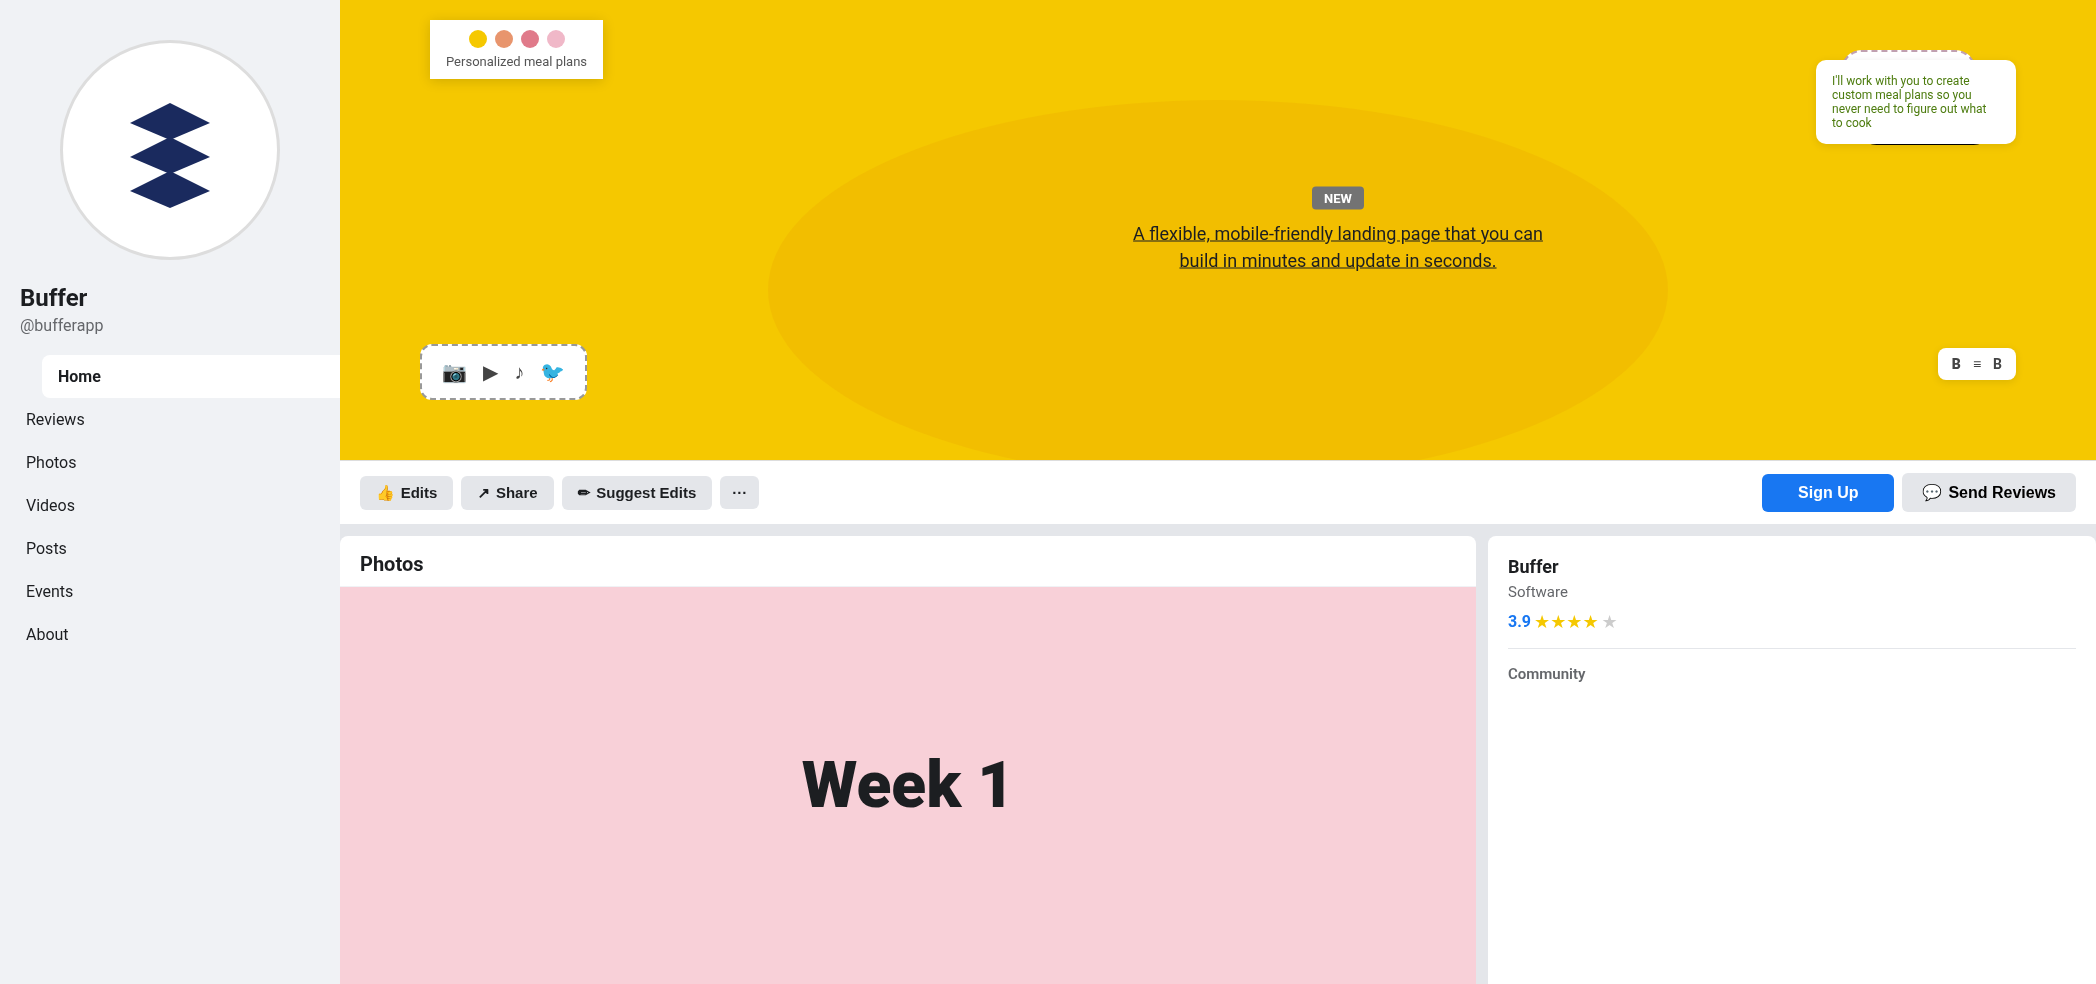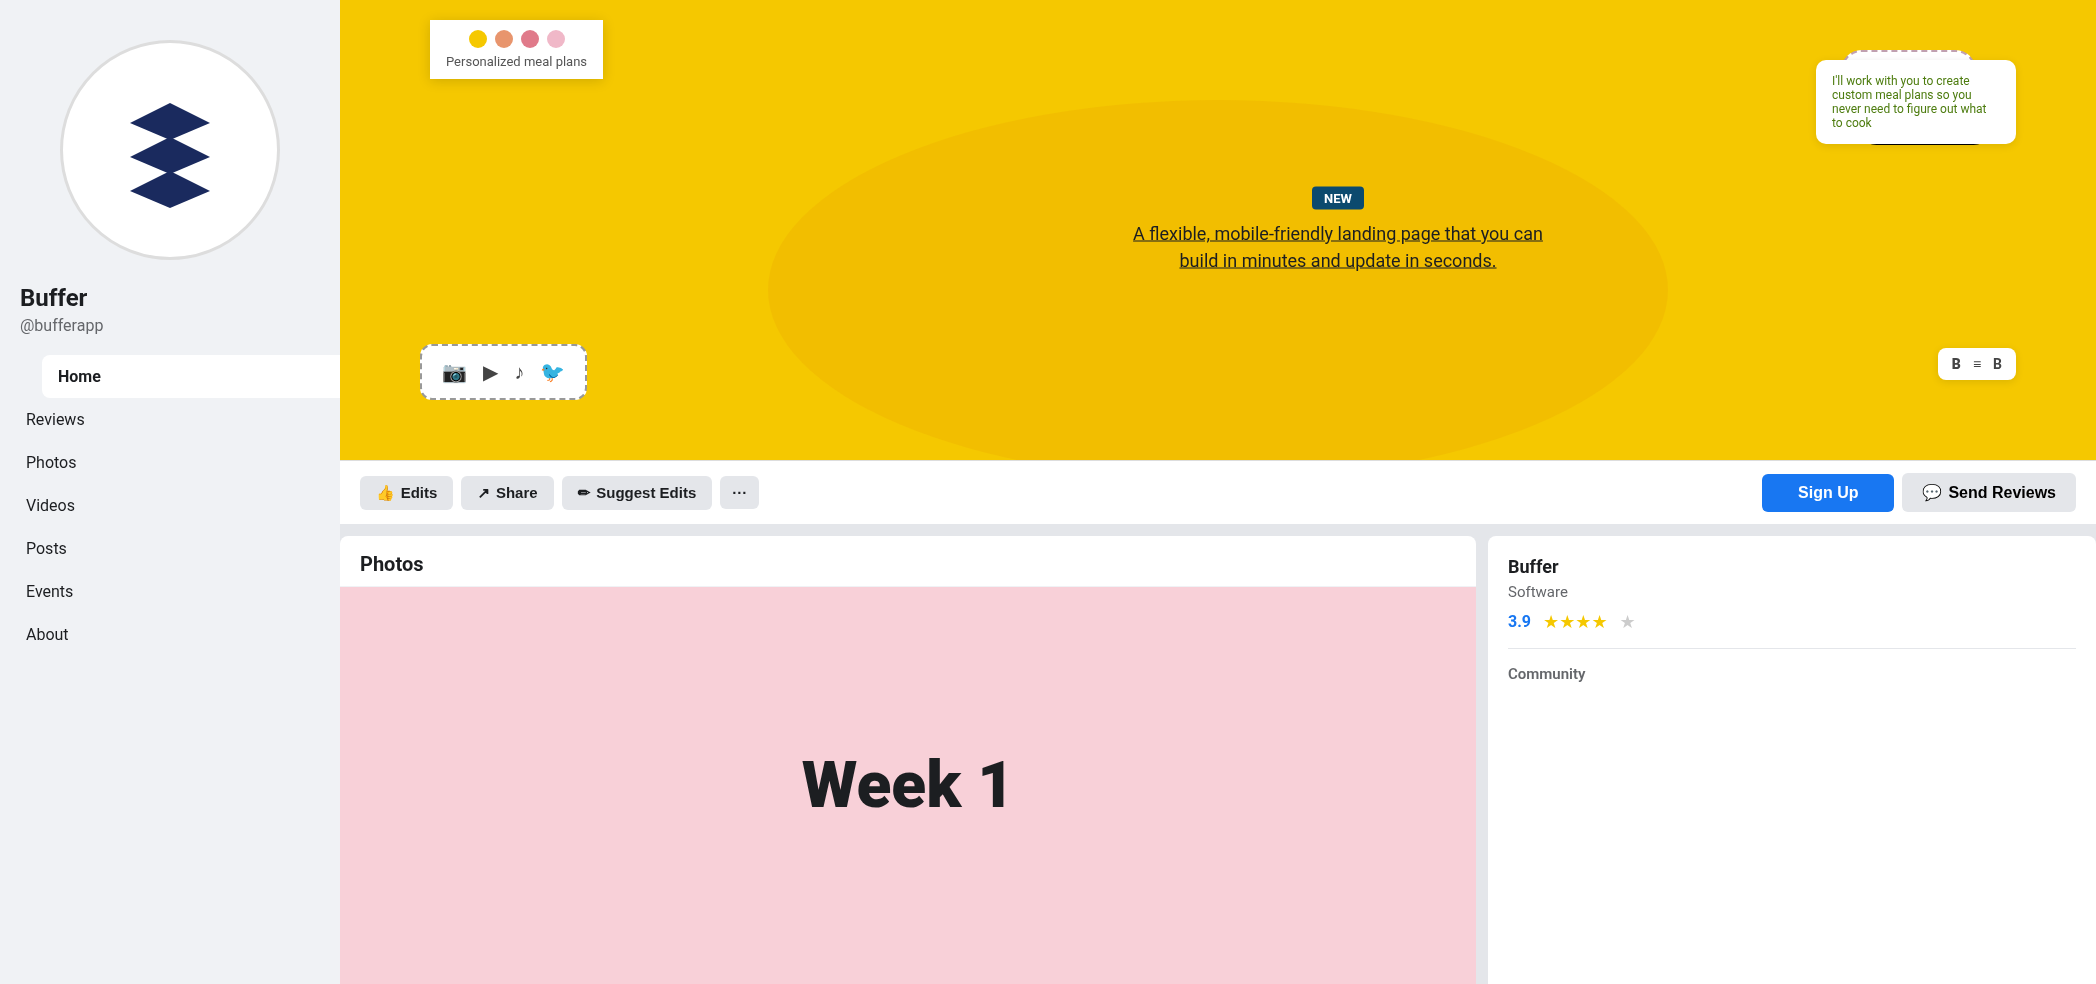--- a/index.html
+++ b/index.html
@@ -109,21 +109,21 @@
       position: absolute;
       top: 50%;
       left: 50%;
       transform: translate(-30%, -50%);
       text-align: center;
       width: 600px;
     }
 
     .new-badge {
       display: inline-block;
-      background: #0c4a6e;
+      background: #737373;
       color: #fff;
       font-size: 13px;
       font-weight: 700;
       padding: 4px 12px;
       border-radius: 4px;
       margin-bottom: 10px;
     }
 
     .cover-headline {
       font-size: 42px;
@@ -359,21 +359,21 @@
     }
 
     .info-category {
       font-size: 15px;
       color: #65676b;
     }
 
     .rating-row {
       display: flex;
       align-items: center;
-      gap: 12px;
+      gap: 3px;
       margin-top: 4px;
     }
 
     .rating-number {
       font-size: 16px;
       font-weight: 700;
       color: #1877f2;
     }
 
     .stars { color: #f5c800; font-size: 18px; }

